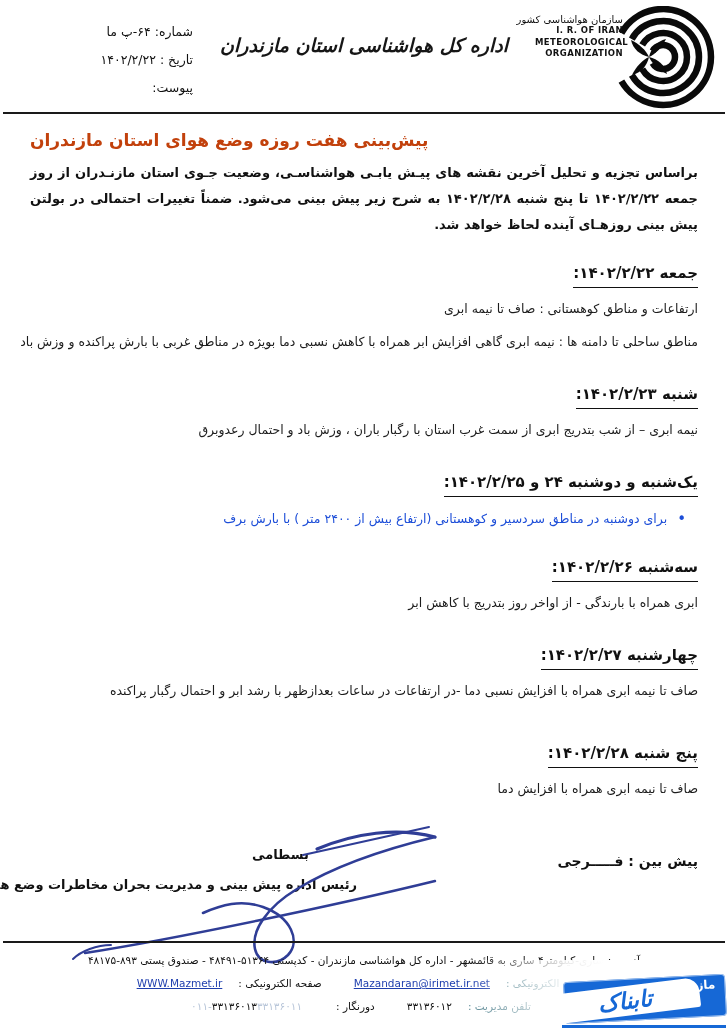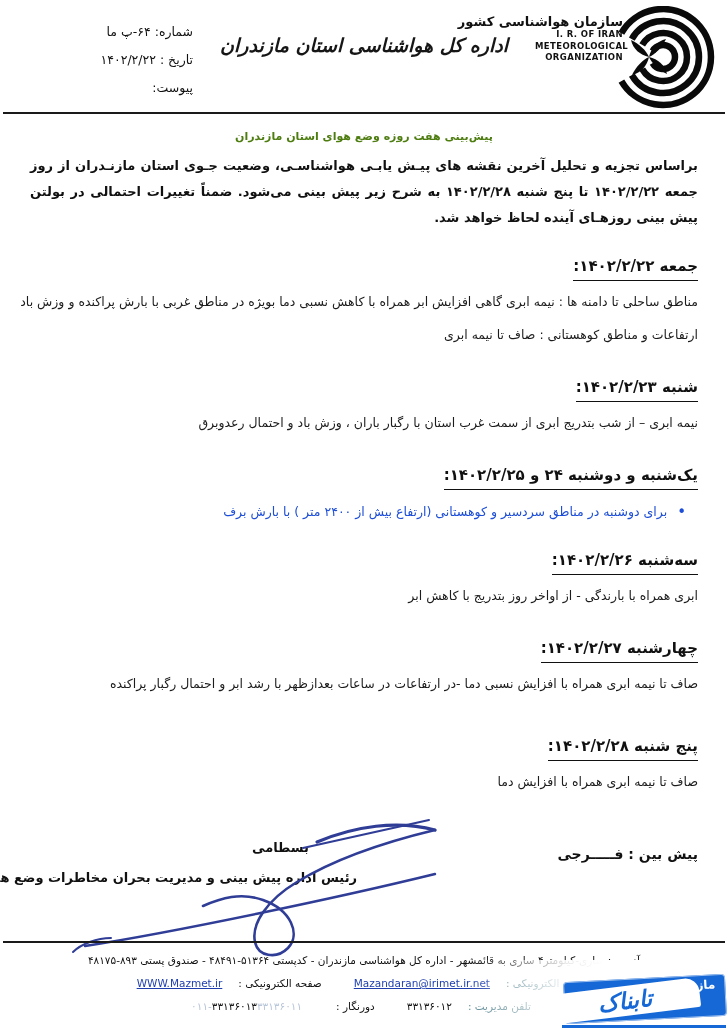--- a/index.html
+++ b/index.html
@@ -12,26 +12,26 @@
   .letterhead{position:relative;height:112px;margin:0 3px 0 3px;border-bottom:2px solid #1a1a1a;}
   .meta{position:absolute;left:20px;top:18px;width:170px;direction:rtl;text-align:right;
         font-weight:normal;font-size:12.5px;line-height:28px;}
   .meta .row{white-space:nowrap;}
   .org-calli{
     position:absolute;left:50%;top:34px;transform:translateX(-50%);
     font-size:19px;font-weight:bold;font-style:italic;white-space:nowrap;color:#161616;
   }
   .logo-box{position:absolute;right:6px;top:6px;width:186px;height:104px;}
   .logo-text{position:absolute;right:96px;top:8px;width:88px;text-align:right;direction:ltr;}
-  .logo-text .fa{font-size:13px;font-weight:bold;direction:rtl;white-space:nowrap;}
+  .logo-text .fa{font-size:10px;font-weight:normal;direction:rtl;white-space:nowrap;}
   .logo-text .en{font-size:8.5px;font-weight:bold;letter-spacing:.4px;line-height:11.5px;white-space:nowrap;}
   .logo-svg{position:absolute;right:0;top:0;}
   
   .content{padding:6px 30px 0 30px;}
-  .doc-title{text-align:center;font-size:11px;font-weight:bold;margin:10px 0 10px;color:#4d7c0f;}
+  .doc-title{text-align:left;font-size:17px;font-weight:bold;margin:10px 0 10px;color:#c2410c;}
   .intro{font-size:13px;font-weight:bold;line-height:26px;text-align:justify;text-align-last:right;margin:0 0 6px;}
   .section{text-align:right;}
   .sec-h{display:inline-block;font-weight:bold;font-size:15px;
          border-bottom:1.7px solid #111;padding-bottom:5px;margin:20px 0 11px;white-space:nowrap;}
   .sec-line{font-size:12.5px;line-height:20px;margin:0 0 13px;color:#1c1c1c;white-space:nowrap;}
   .sec-bullet{font-size:12.5px;margin:2px 12px 10px 0;white-space:nowrap;color:#1d4ed8;}
   .sec-bullet .b{font-size:15px;margin-left:6px;vertical-align:-1px;}
   .section.s1 .sec-h{margin-top:20px;}
   .section.s4 .sec-h{margin-top:20px;}
   .section.s6 .sec-h{margin-top:30px;}
@@ -108,22 +108,22 @@
       </div>
     </div>
   </header>
 
   <main class="content">
     <h1 class="doc-title">پیش‌بینی هفت روزه وضع هوای استان مازندران</h1>
     <p class="intro">براساس تجزیه و تحلیل آخرین نقشه های پیـش یابـی هواشناسـی، وضعیت جـوی استان مازنـدران از روز جمعه ۱۴۰۲/۲/۲۲ تا پنج شنبه ۱۴۰۲/۲/۲۸ به شرح زیر پیش بینی می‌شود. ضمناً تغییرات احتمالی در بولتن پیش بینی روزهـای آینده لحاظ خواهد شد.</p>
 
     <div class="section s1">
       <div><span class="sec-h">جمعه ۱۴۰۲/۲/۲۲:</span></div>
+      <div class="sec-line">ارتفاعات و مناطق کوهستانی : صاف تا نیمه ابری</div>
       <div class="sec-line">مناطق ساحلی تا دامنه ها : نیمه ابری گاهی افزایش ابر همراه با کاهش نسبی دما بویژه در مناطق غربی با بارش پراکنده و وزش باد</div>
-      <div class="sec-line">ارتفاعات و مناطق کوهستانی : صاف تا نیمه ابری</div>
     </div>
 
     <div class="section s2">
       <div><span class="sec-h">شنبه ۱۴۰۲/۲/۲۳:</span></div>
       <div class="sec-line">نیمه ابری – از شب بتدریج ابری از سمت غرب استان با رگبار باران ، وزش باد و احتمال رعدوبرق</div>
     </div>
 
     <div class="section s3">
       <div><span class="sec-h">یک‌شنبه و دوشنبه ۲۴ و ۱۴۰۲/۲/۲۵:</span></div>
       <div class="sec-bullet">

